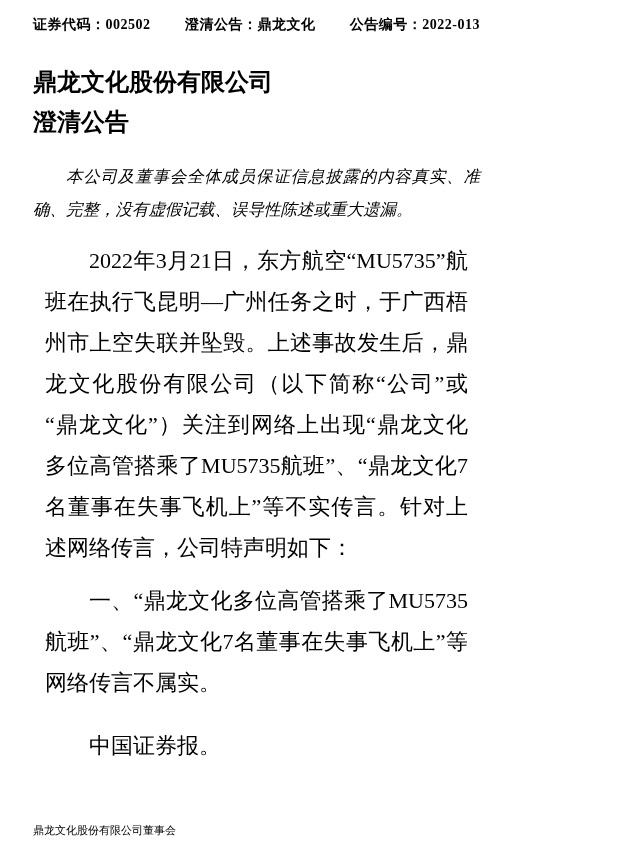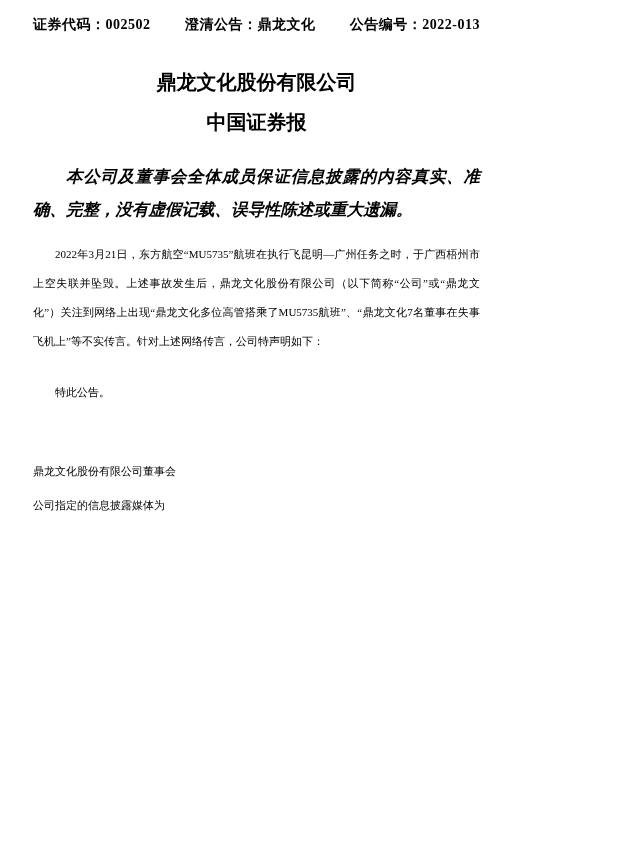--- a/index.html
+++ b/index.html
@@ -20,38 +20,37 @@
   .doc-header {
     display: flex;
     justify-content: space-between;
     align-items: baseline;
     font-size: 14px;
     font-weight: bold;
     letter-spacing: 0.5px;
   }
   .title-block {
     margin-top: 28px;
-    text-align: center;
-    font-size: 20px;
+    font-size: 24px;
     font-weight: bold;
     line-height: 40px;
   }
   .disclaimer {
     margin: 18px 0 9px 0;
     font-size: 16.5px;
     line-height: 33px;
     text-align: justify;
     text-indent: 2em;
     font-style: italic;
-    font-weight: 700;
+    font-weight: 400;
   }
   .para {
-    margin: 0;
-    font-size: 11px;
-    line-height: 29px;
+    margin: 12px;
+    font-size: 22px;
+    line-height: 41px;
     text-align: justify;
     text-indent: 2em;
   }
   .para.first-body { margin-top: 14px; }
   .para.closing { margin-top: 22px; }
   .signature {
     margin-top: 47px;
     text-align: left;
     font-size: 11px;
     line-height: 34px;
@@ -64,30 +63,31 @@
 <div class="page">
 
   <div class="doc-header">
     <span>证券代码：002502</span>
     <span>澄清公告：鼎龙文化</span>
     <span>公告编号：2022-013</span>
   </div>
 
   <div class="title-block">
     <div>鼎龙文化股份有限公司</div>
-    <div>中国证券报</div>
+    <div>澄清公告</div>
   </div>
 
   <p class="disclaimer">本公司及董事会全体成员保证信息披露的内容真实、准确、完整，没有虚假记载、误导性陈述或重大遗漏。</p>
 
   <p class="para first-body">2022年3月21日，东方航空“MU5735”航班在执行飞昆明—广州任务之时，于广西梧州市上空失联并坠毁。上述事故发生后，鼎龙文化股份有限公司（以下简称“公司”或“鼎龙文化”）关注到网络上出现“鼎龙文化多位高管搭乘了MU5735航班”、“鼎龙文化7名董事在失事飞机上”等不实传言。针对上述网络传言，公司特声明如下：</p>
 
+  <p class="para">一、“鼎龙文化多位高管搭乘了MU5735航班”、“鼎龙文化7名董事在失事飞机上”等网络传言不属实。</p>
 
 
 
-  <p class="para closing">特此公告。</p>
+  <p class="para closing">中国证券报。</p>
 
   <div class="signature">
     <div>鼎龙文化股份有限公司董事会</div>
     <div class="sig-date">公司指定的信息披露媒体为</div>
   </div>
 
 </div>
 
 </body></html>

